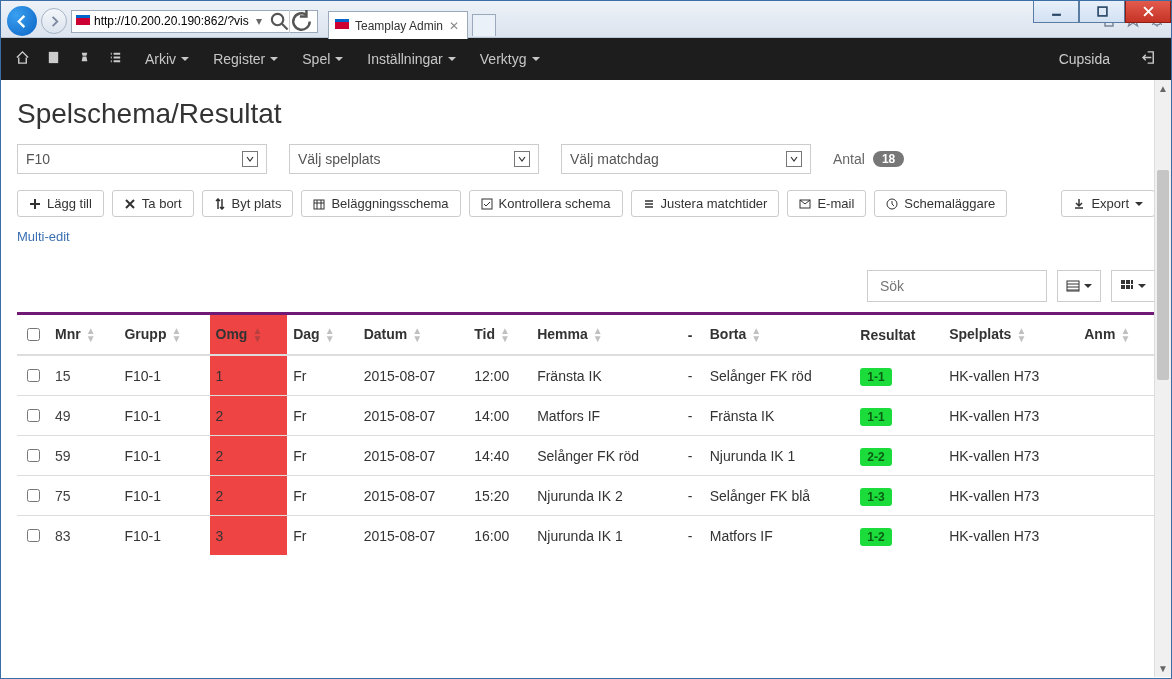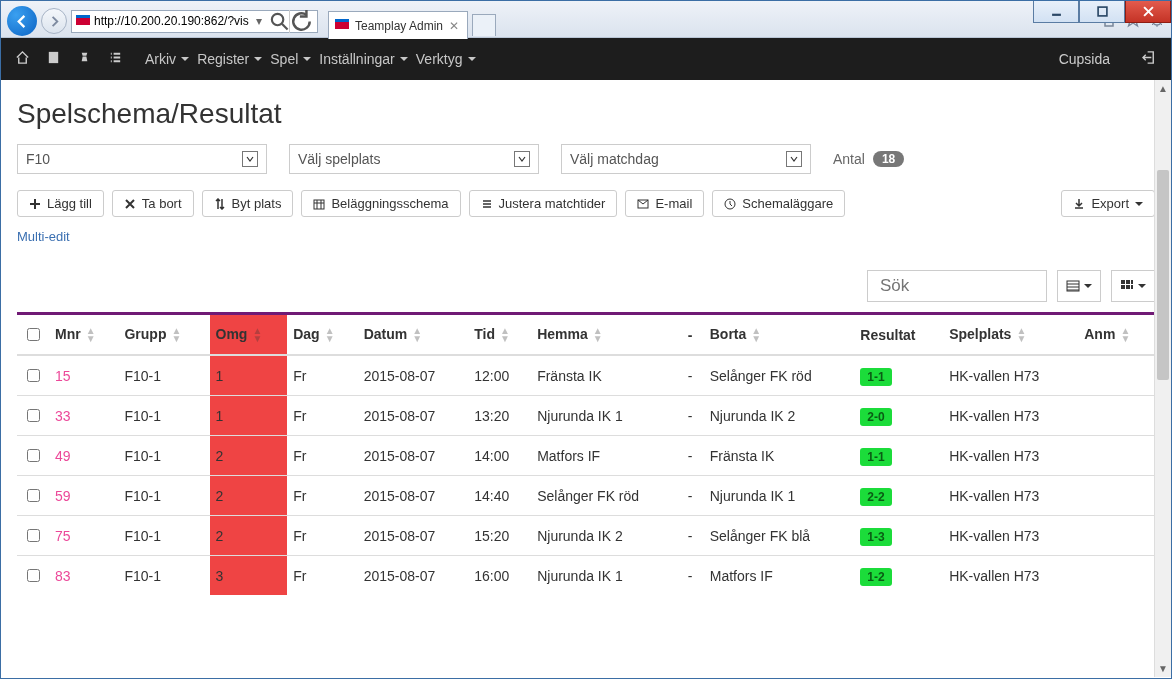--- a/index.html
+++ b/index.html
@@ -24,54 +24,54 @@
   .tab { margin-left:6px; height:28px; background:#fff; border:1px solid #9aa9bc; border-bottom:none; display:flex; align-items:center; padding:0 8px 0 6px; gap:6px; font-size:12px; position:relative; top:4px;}
   .tab .favicon { width:14px;}
   .tab .x { color:#888; }
   .newtab { width:24px; height:22px; border:1px solid #9aa9bc; border-bottom:none; position:relative; top:4px; background:#ebf1f8;}
   .ie-right { margin-left:auto; display:flex; gap:8px; color:#7a8699;}
   .ie-right svg { width:16px; height:16px; }
   
   .nav { height:42px; background:#1d1d1d; color:#ccc; display:flex; align-items:center; padding:0 14px; font-size:14px; }
   .nav .icons { display:flex; gap:16px; align-items:center; margin-right:22px;}
   .nav .icons svg { width:15px; height:15px; fill:#ccc; }
-  .nav .menu { display:flex; gap:8px; }
+  .nav .menu { display:flex; gap:24px; }
   .nav .menu > div { display:flex; align-items:center; gap:5px; cursor:pointer; color:#c7c7c7;}
   .nav .caret { width:0;height:0;border-left:4px solid transparent;border-right:4px solid transparent;border-top:4px solid #c7c7c7;}
   .nav .right { margin-left:auto; display:flex; gap:32px; align-items:center;}
   .nav .right svg{ width:15px;height:15px; fill:#ccc;}
   
   .page { padding:14px 16px 0 16px; height:calc(100% - 37px - 42px - 1px); overflow:hidden; position:relative;}
   h1 { font-size:28px; font-weight:500; color:#333; margin:4px 0 14px 0;}
   .filters { display:flex; gap:22px; align-items:center; margin-bottom:16px;}
   .dropdown { border:1px solid #ccc; height:30px; width:250px; display:flex; align-items:center; padding:0 8px; font-size:14px; color:#555; background:#fff;}
   .dropdown .dd-caret { margin-left:auto; width:16px;height:16px; border:1px solid #777; display:flex;align-items:center;justify-content:center;}
   .dropdown .dd-caret svg{width:8px;height:8px;}
   .antal { color:#666; font-size:14px; display:flex; align-items:center; gap:8px;}
   .badge { background:#777; color:#fff; border-radius:10px; padding:1px 9px; font-size:12px; font-weight:bold;}
   .toolbar { display:flex; gap:8px; margin-bottom:12px;}
   .btn { border:1px solid #ccc; background:#fff; padding:5px 11px; font-size:13px; display:flex; align-items:center; gap:6px; border-radius:3px; color:#333; cursor:pointer;}
   .btn svg { width:12px;height:12px; }
   .btn.right { margin-left:auto;}
   a.link { color:#3a6fb1; text-decoration:none; font-size:13px;}
   .tabletools { display:flex; justify-content:flex-end; gap:10px; margin-bottom:10px; margin-top:26px;}
   .search { border:1px solid #ccc; width:180px; height:32px; padding:0 10px; font-size:14px; color:#999; display:flex;align-items:center;}
-  .search input{border:none;outline:none;width:100%;font-size:17px;color:#555;}
+  .search input{border:none;outline:none;width:100%;font-size:14px;color:#555;}
   .viewbtn { border:1px solid #ccc; height:32px; width:44px; display:flex;align-items:center;justify-content:center; gap:4px;}
   .viewbtn svg{width:14px;height:14px;}
   .viewbtn .sc{width:0;height:0;border-left:4px solid transparent;border-right:4px solid transparent;border-top:4px solid #333;}
   
   table { width:100%; border-collapse:collapse; font-size:14px;}
   thead th { text-align:left; padding:10px 6px; border-top:3px solid #701a75; border-bottom:2px solid #ddd; color:#333; font-weight:bold; white-space:nowrap; position:relative;}
   thead th .sort { display:inline-block; margin-left:5px; opacity:0.3; font-size:10px; line-height:8px; vertical-align:middle;}
   thead th .sort:before{content:"▲";display:block;}
   thead th .sort:after{content:"▼";display:block;}
   thead th.hl, td.hl { background:#ef4444;}
   tbody td { padding:10px 6px; border-top:1px solid #ddd; color:#333; vertical-align:middle; white-space:nowrap;}
-  tbody td a { color:#ec4899; text-decoration:none;}
+  tbody td a { color:#404040; text-decoration:none;}
   .res { background:#1bdc3a; color:#0a5c14; font-weight:bold; border-radius:3px; padding:2px 7px; font-size:12px;}
   input[type=checkbox]{ width:13px;height:13px;}
   
   .page-scroll { position:absolute; right:0; top:0; bottom:0; width:17px; background:#f0f0f0; border-left:1px solid #ddd;}
   .page-scroll .thumb{ position:absolute; left:2px; right:2px; top:90px; height:210px; background:#c5c5c5; border-radius:2px;}
   .page-scroll .arr{height:17px; display:flex;align-items:center;justify-content:center;color:#666;font-size:10px;}
 </style>
 </head>
 <body>
 
@@ -246,20 +246,27 @@
             <path d="M4 1v10M8 1v10M2 3l2-2 2 2M6 9l2 2 2-2" stroke="#333" stroke-width="1.5" fill="none"></path>
           </svg>
           <span>Byt plats</span>
         </div>
       <div class="btn">
           <svg viewBox="0 0 12 12">
             <rect x="1" y="2" width="10" height="9" fill="none" stroke="#333"></rect>
             <path d="M1 5h10M4 2v9M8 2v9" stroke="#333"></path>
           </svg>
           <span>Beläggningsschema</span>
+        </div>
+      <div class="btn">
+          <svg viewBox="0 0 12 12">
+            <rect x="1" y="1" width="10" height="10" fill="none" stroke="#333"></rect>
+            <path d="M3 6l2 2 4-4" stroke="#333" fill="none"></path>
+          </svg>
+          <span>Kontrollera schema</span>
         </div>
       <div class="btn">
           <svg viewBox="0 0 12 12">
             <path d="M2 3h8M2 6h8M2 9h8" stroke="#333" stroke-width="1.5"></path>
           </svg>
           <span>Justera matchtider</span>
         </div>
       <div class="btn">
           <svg viewBox="0 0 12 12">
             <rect x="1" y="2" width="10" height="8" fill="none" stroke="#333"></rect>
@@ -333,35 +340,20 @@
             <td><a href="#">15</a></td>
             <td>F10-1</td>
             <td class="hl">1</td>
             <td>Fr</td>
             <td>2015-08-07</td>
             <td>12:00</td>
             <td>Fränsta IK</td>
             <td>-</td>
             <td>Selånger FK röd</td>
             <td><span class="res">1-1</span></td>
-            <td>HK-vallen H73</td>
-            <td></td>
-          </tr>
-          <tr>
-            <td><input type="checkbox" style=""></td>
-            <td><a href="#">33</a></td>
-            <td>F10-1</td>
-            <td class="hl">1</td>
-            <td>Fr</td>
-            <td>2015-08-07</td>
-            <td>13:20</td>
-            <td>Njurunda IK 1</td>
-            <td>-</td>
-            <td>Njurunda IK 2</td>
-            <td><span class="res">2-0</span></td>
             <td>HK-vallen H73</td>
             <td></td>
           </tr>
           <tr>
             <td><input type="checkbox" style=""></td>
             <td><a href="#">49</a></td>
             <td>F10-1</td>
             <td class="hl">2</td>
             <td>Fr</td>
             <td>2015-08-07</td>

